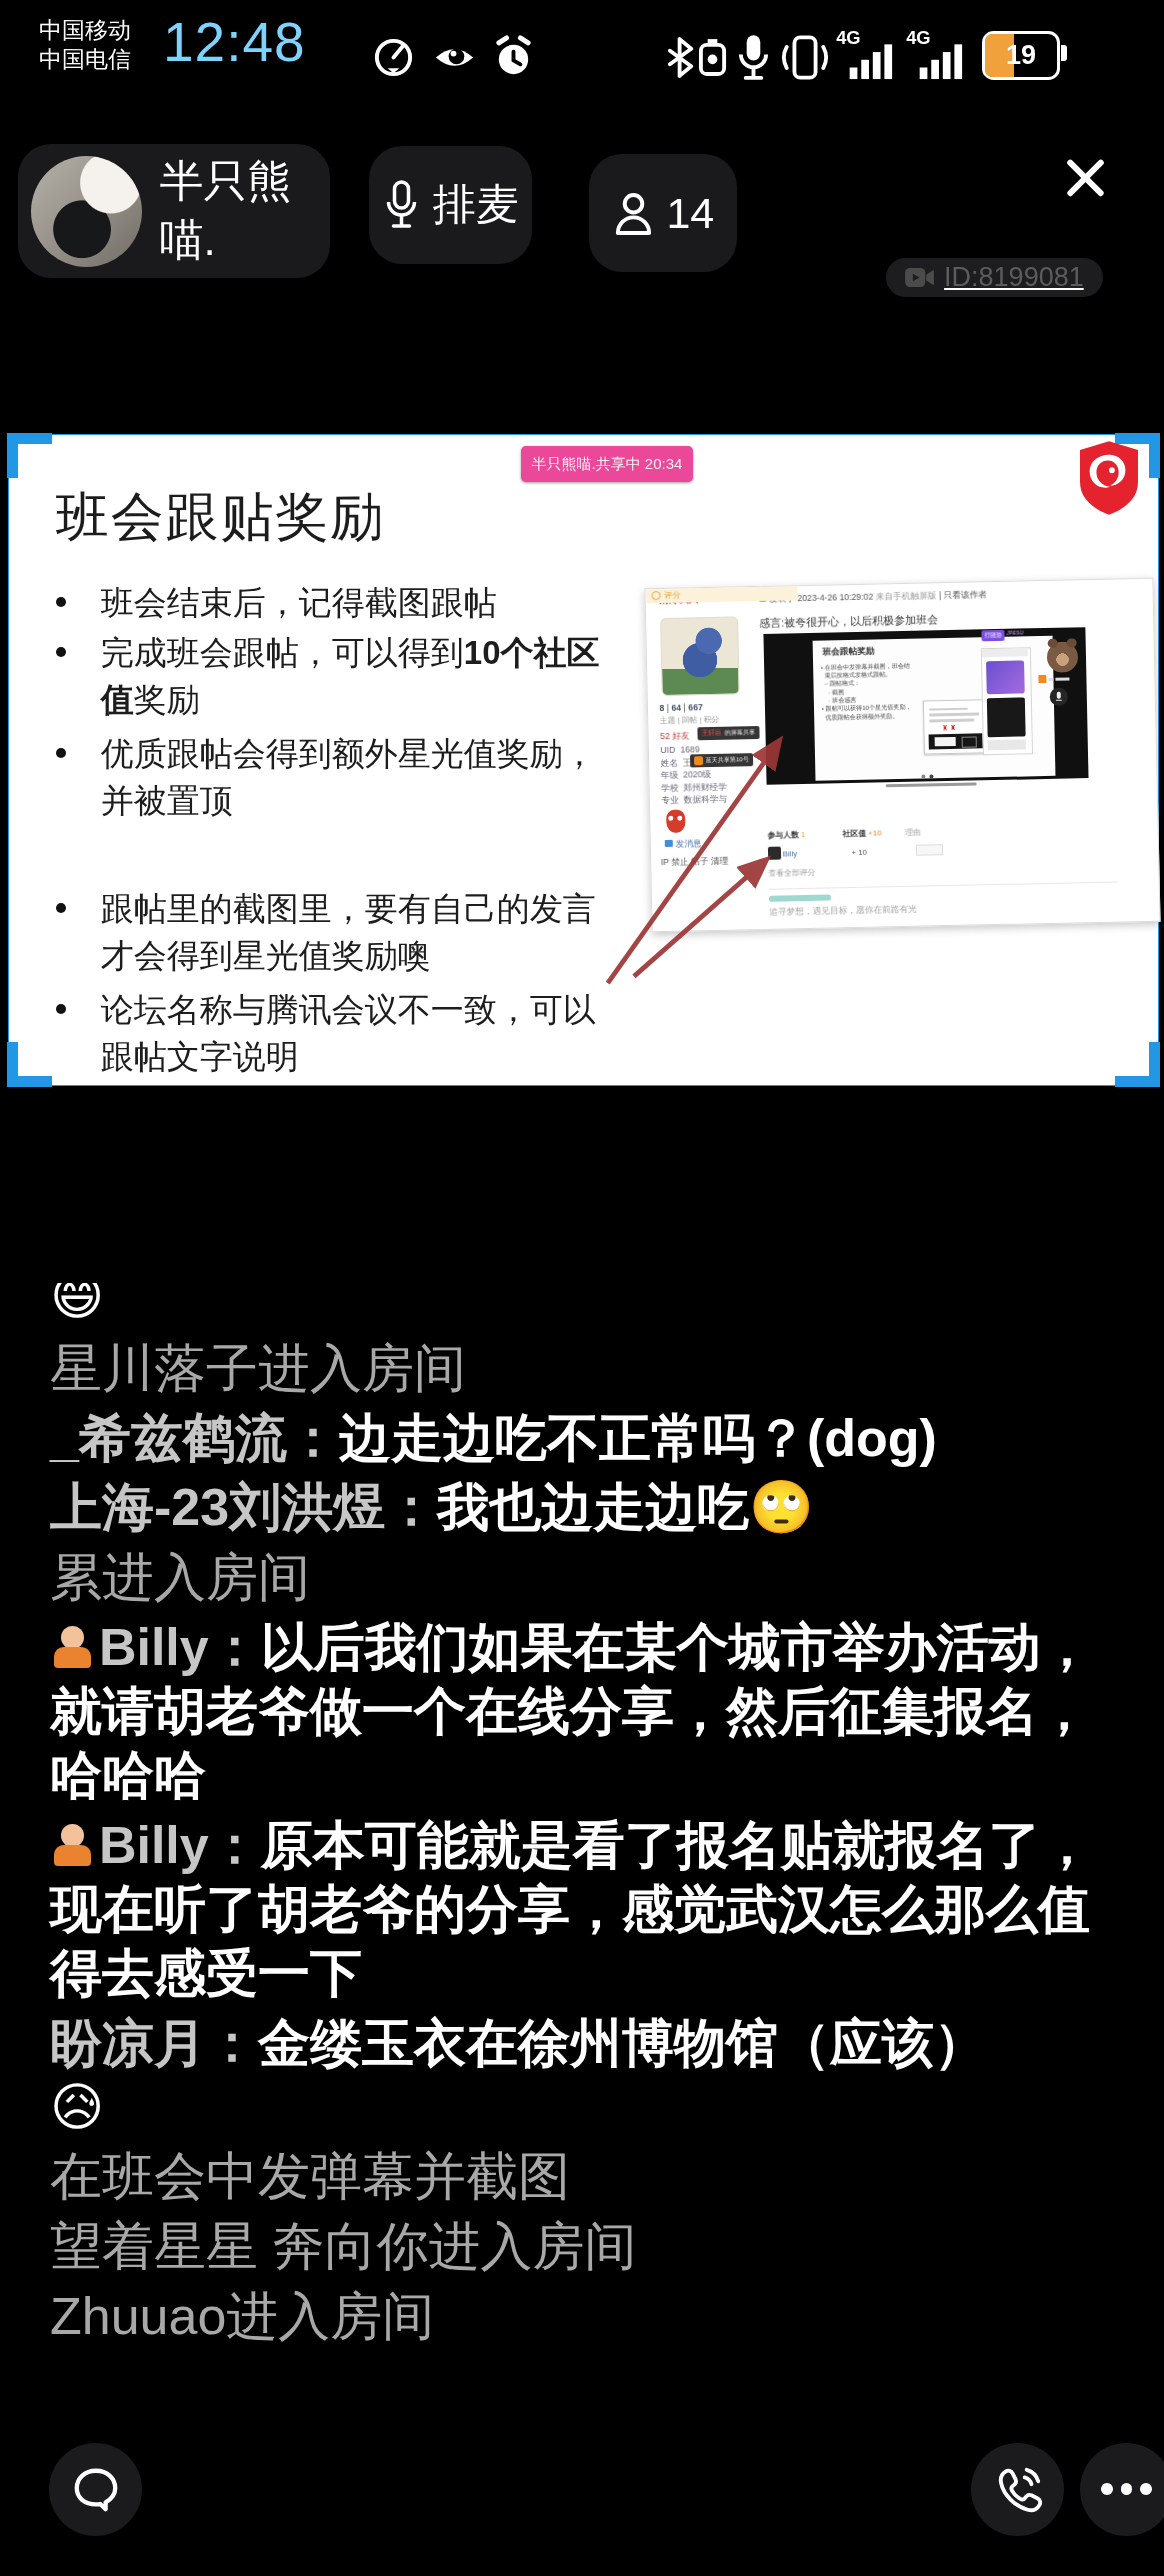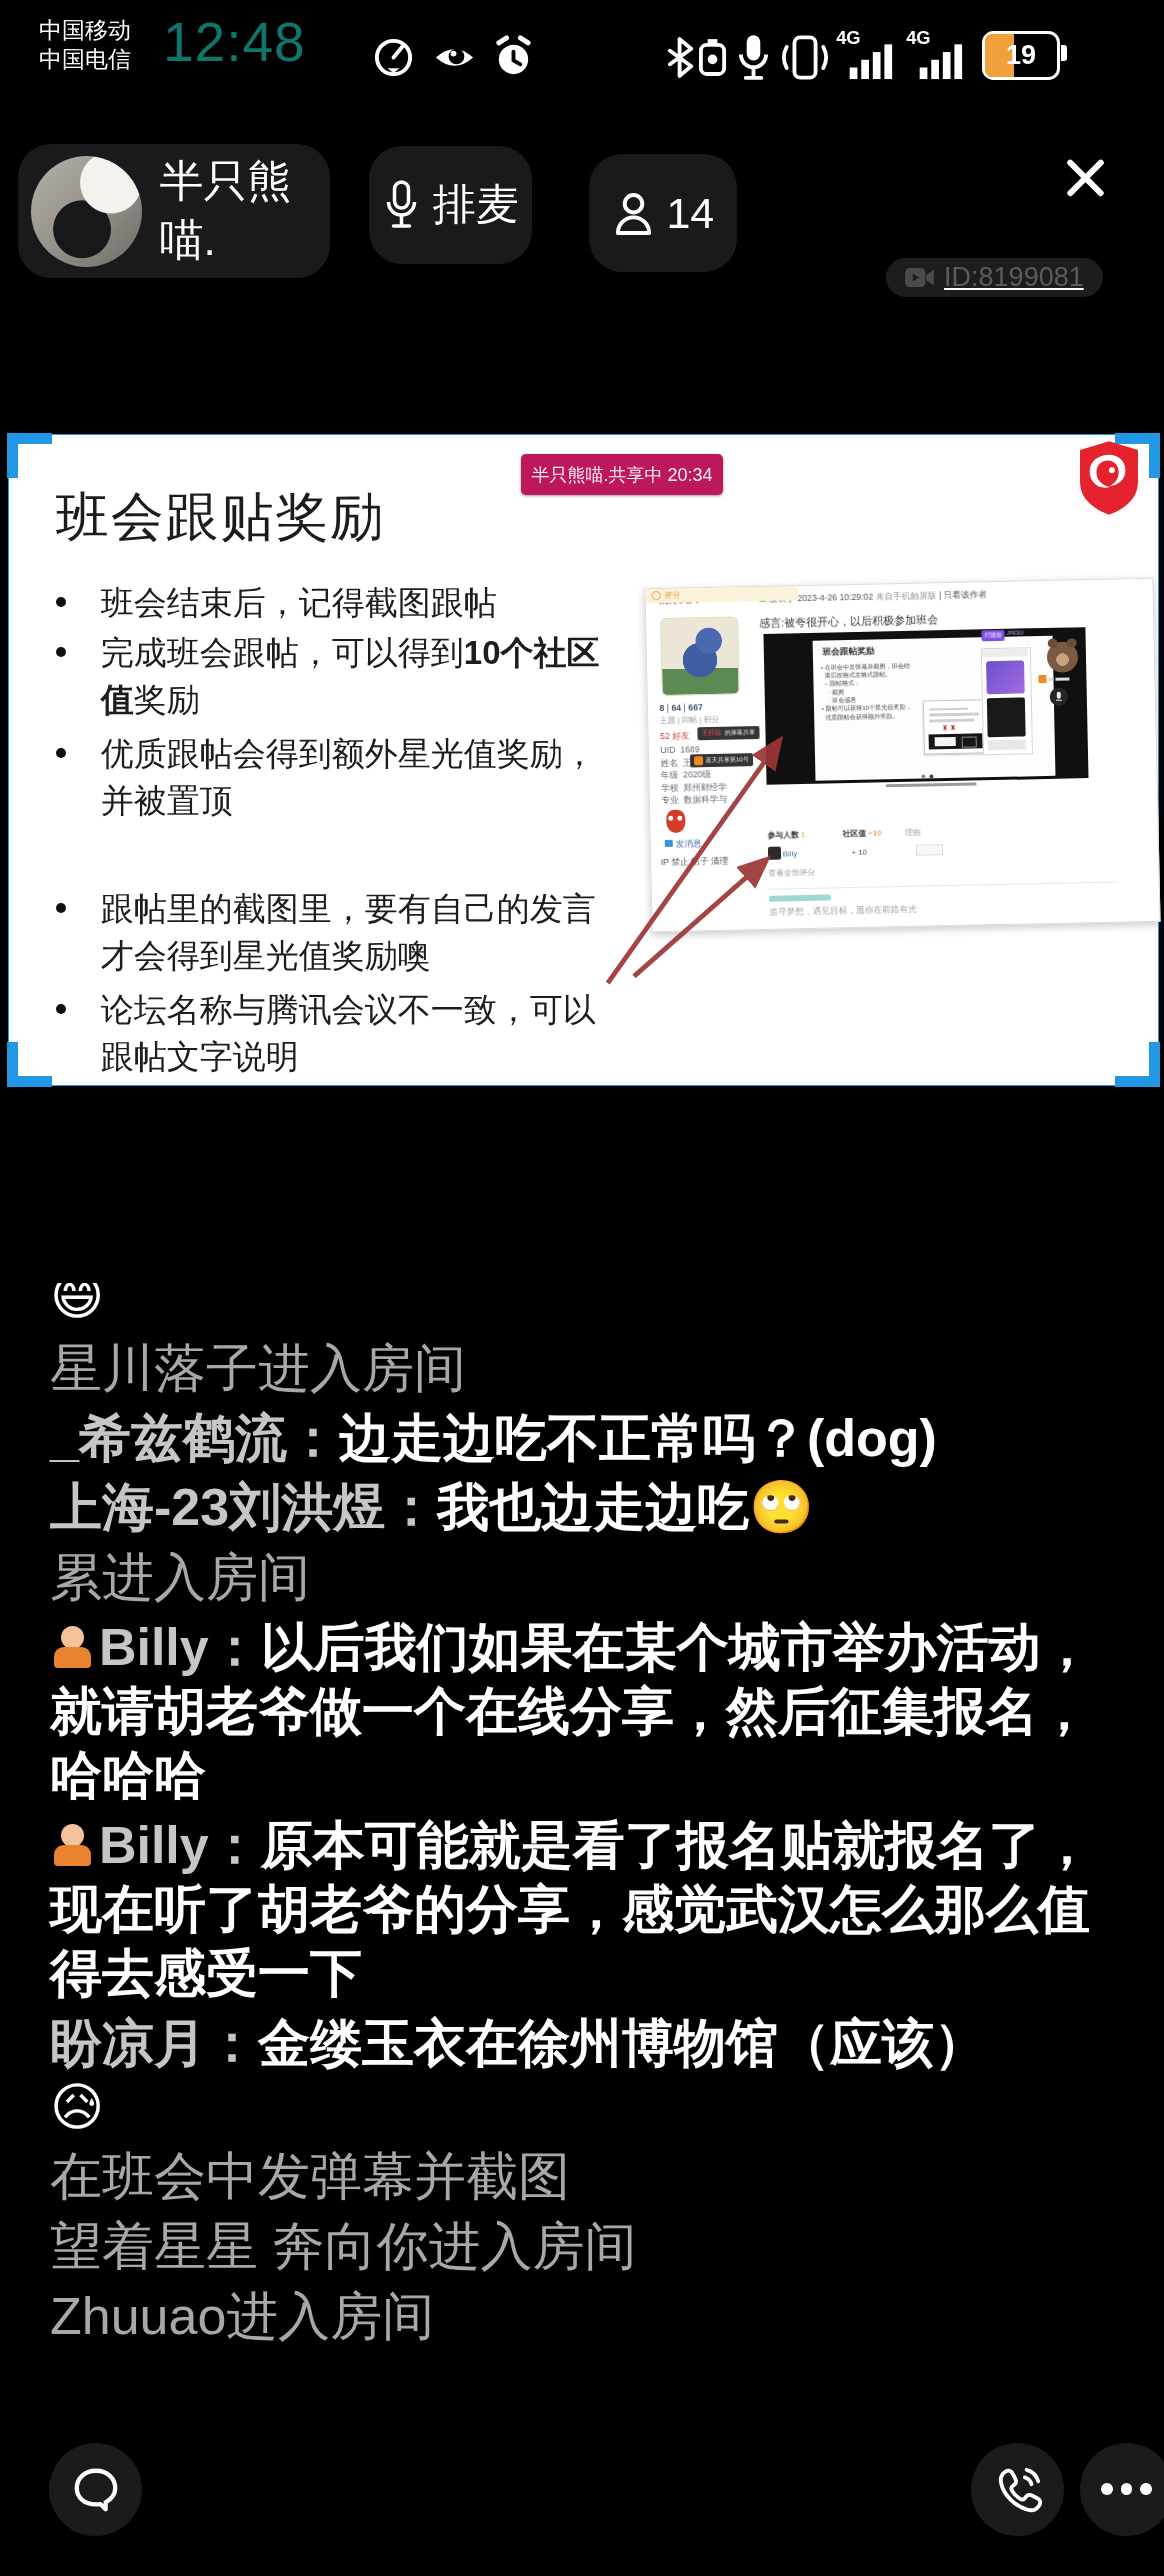--- a/index.html
+++ b/index.html
@@ -2,21 +2,21 @@
 <html><head>
 <meta charset="utf-8">
 <style>
   html,body{margin:0;padding:0;background:#000;}
   body{width:1164px;height:2576px;position:relative;overflow:hidden;
        font-family:"Liberation Sans","DejaVu Sans",sans-serif;color:#fff;}
   .abs{position:absolute;}
   
   .statusbar{top:0;left:0;width:1164px;height:93px;background:#000;}
   .carrier{left:39px;top:15.5px;font-size:23px;line-height:29px;color:#fff;}
-  .clock{left:163px;top:9.7px;font-size:55px;font-weight:500;color:#0f766e;letter-spacing:1px;}
+  .clock{left:163px;top:9.7px;font-size:55px;font-weight:500;color:#7dd3fc;letter-spacing:1px;}
   .sicon{top:35px;width:45px;height:45px;}
   
   .pill{background:#1a1a1c;border-radius:33px;display:flex;align-items:center;}
   .hpill1{left:17.5px;top:144px;width:312px;height:134px;}
   .avatar{width:111px;height:111px;border-radius:50%;margin-left:13.6px;flex:0 0 auto;
     background:
       radial-gradient(circle at 72% 24%, #f5f2ee 0 26%, transparent 27%),
       radial-gradient(circle at 60% 16%, #141414 0 9%, transparent 10%),
       radial-gradient(circle at 86% 16%, #141414 0 9%, transparent 10%),
       radial-gradient(circle at 70% 30%, #1d1d1d 0 7%, transparent 8%),
@@ -35,22 +35,22 @@
   .idtxt{font-size:27px;color:#5c5c5c;font-weight:500;}
   
   .slide{left:7.8px;top:434px;width:1149px;height:650px;background:#fff;
          border:1px solid #2297e6;}
   .corner{position:absolute;background:#2297e6;}
   .slidetitle{left:47px;top:47px;font-size:53px;color:#1c1c1c;font-weight:400;letter-spacing:1.9px;}
   .bullet{position:absolute;left:47px;width:559px;font-size:33px;line-height:47px;color:#1d1d1d;}
   .bullet .dot{position:absolute;left:0;top:17.5px;width:10.7px;height:10.7px;border-radius:50%;background:#111;}
   .bullet .btext{display:block;margin-left:45px;}
   .bold{font-weight:700;}
-  .tooltip{left:512px;top:19px;background:#be185d;border-radius:4.9px;color:#f1f1f1;
-           font-size:18px;padding:8.7px 10.7px;white-space:nowrap;box-shadow:0 1px 2.9px rgba(0,0,0,.4);}
+  .tooltip{left:512px;top:11px;background:#ec4899;border-radius:4.9px;color:#f1f1f1;
+           font-size:15px;padding:8.7px 10.7px;white-space:nowrap;box-shadow:0 1px 2.9px rgba(0,0,0,.4);}
   
   .card{left:639px;top:148px;width:507px;height:342px;background:#fff;border:1px solid #dcdcdc;
         box-shadow:0 2.9px 8.7px rgba(0,0,0,.22);transform:rotate(-1.2deg);}
   .t6{font-size:6.1px;} .t7{font-size:6.8px;} .t8{font-size:7.8px;} .t9{font-size:8.7px;}
   .t10{font-size:9.7px;} .t11{font-size:11px;}
   .blur{filter:blur(0.6px);}
   .red{color:#cf3b3b;} .gray{color:#9a9a9a;} .dgray{color:#555;} .blue{color:#4a6fa5;}
   .blackshot{left:117px;top:47px;width:322px;height:151px;background:#101010;}
   .minislide{left:49px;top:7.8px;width:240px;height:140px;background:#fdfdfd;}
   .mbul{color:#474747;line-height:8.3px;font-size:6.1px;}

